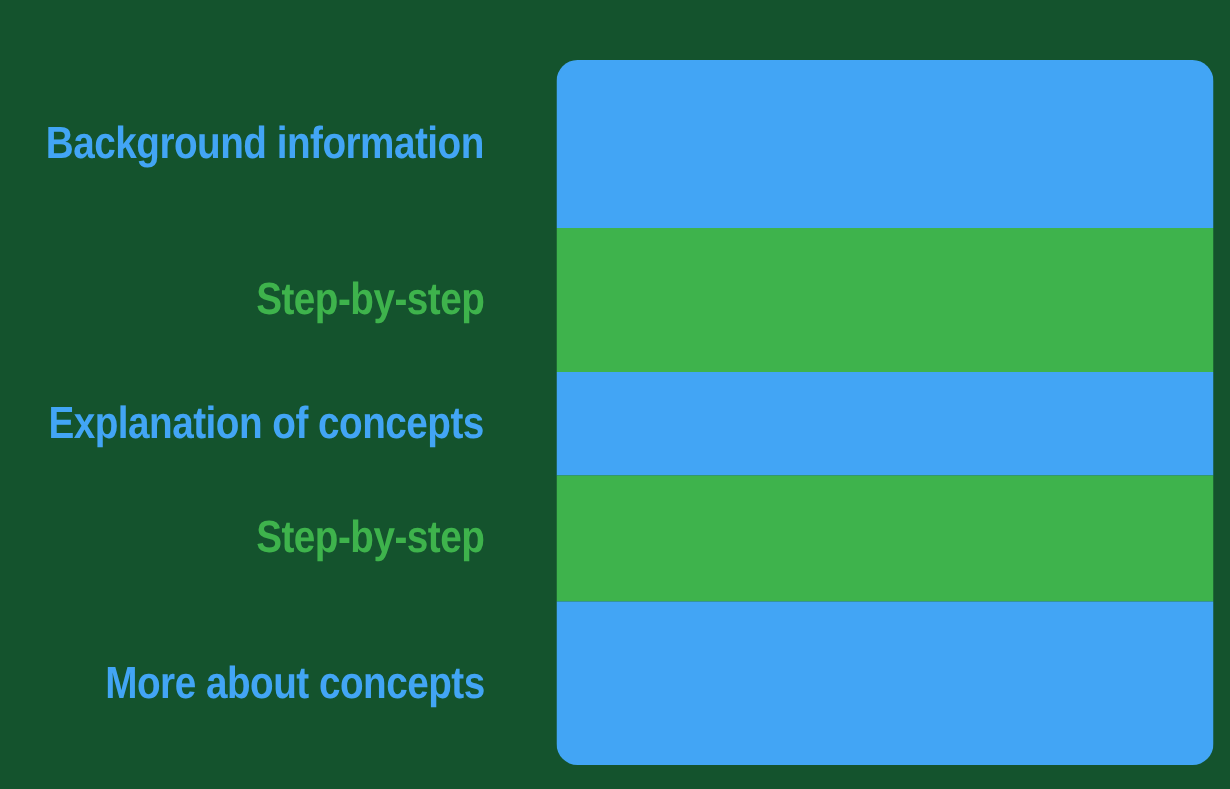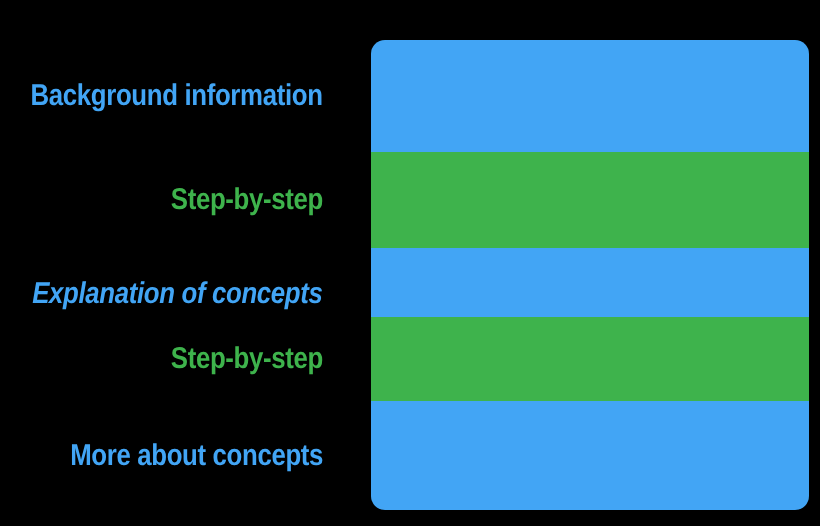--- a/index.html
+++ b/index.html
@@ -67,33 +67,33 @@
   }
 
   .bar-segment {
     width: 100%;
     flex: 0 0 auto;
   }
 </style>
 </head>
 <body style="background: rgb(244, 244, 244);">
 
-<div id="canvas" style="background: #000000;">
+<div id="canvas" style="background: #14532d;">
 
   <div id="label-column" style="top: 40px; height: 470px;">
 
     <div class="label-row" style="top:0px; height:112px;">
       <span class="label-text" style="color:#42a5f5;">Background information</span>
     </div>
 
     <div class="label-row" style="top:112px; height:96px;">
       <span class="label-text" style="color:#3eb34c;">Step-by-step</span>
     </div>
 
-    <div class="label-row" style="top:219px; height:69px;font-style:italic;">
+    <div class="label-row" style="top:208px; height:69px;">
       <span class="label-text" style="color:#42a5f5;">Explanation of concepts</span>
     </div>
 
     <div class="label-row" style="top:277px; height:84px;">
       <span class="label-text" style="color:#3eb34c;">Step-by-step</span>
     </div>
 
     <div class="label-row" style="top:361px; height:109px;text-align:right;">
       <span class="label-text" style="color:#42a5f5;">More about concepts</span>
     </div>

